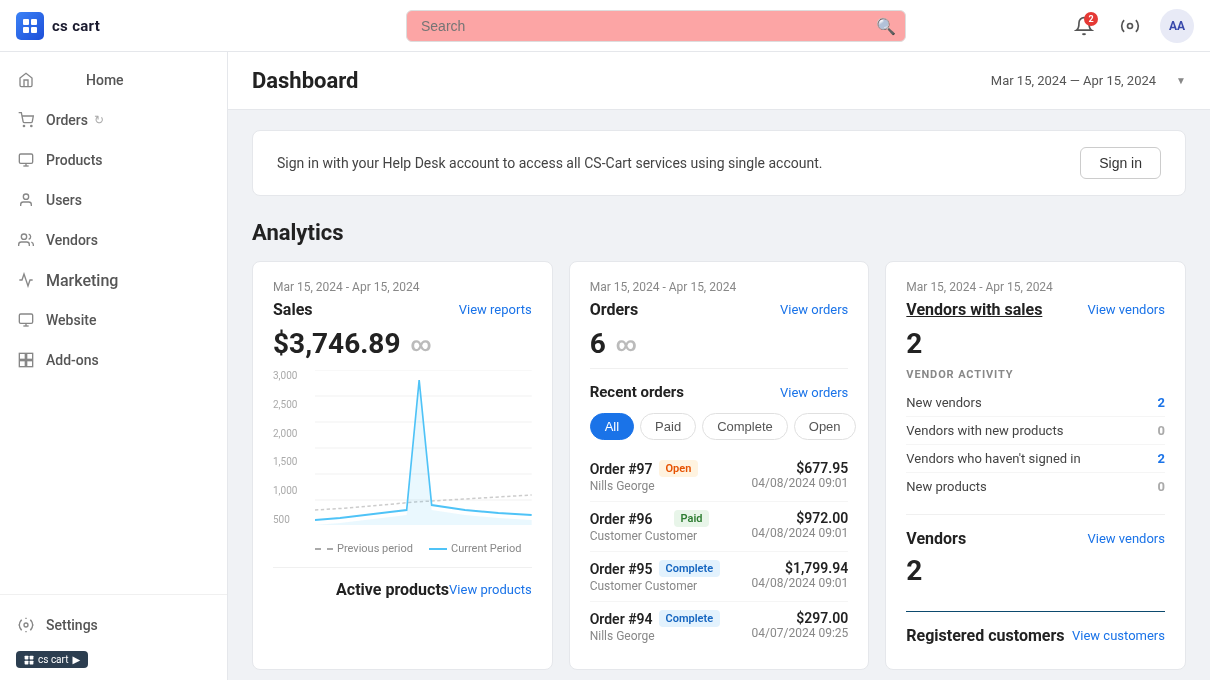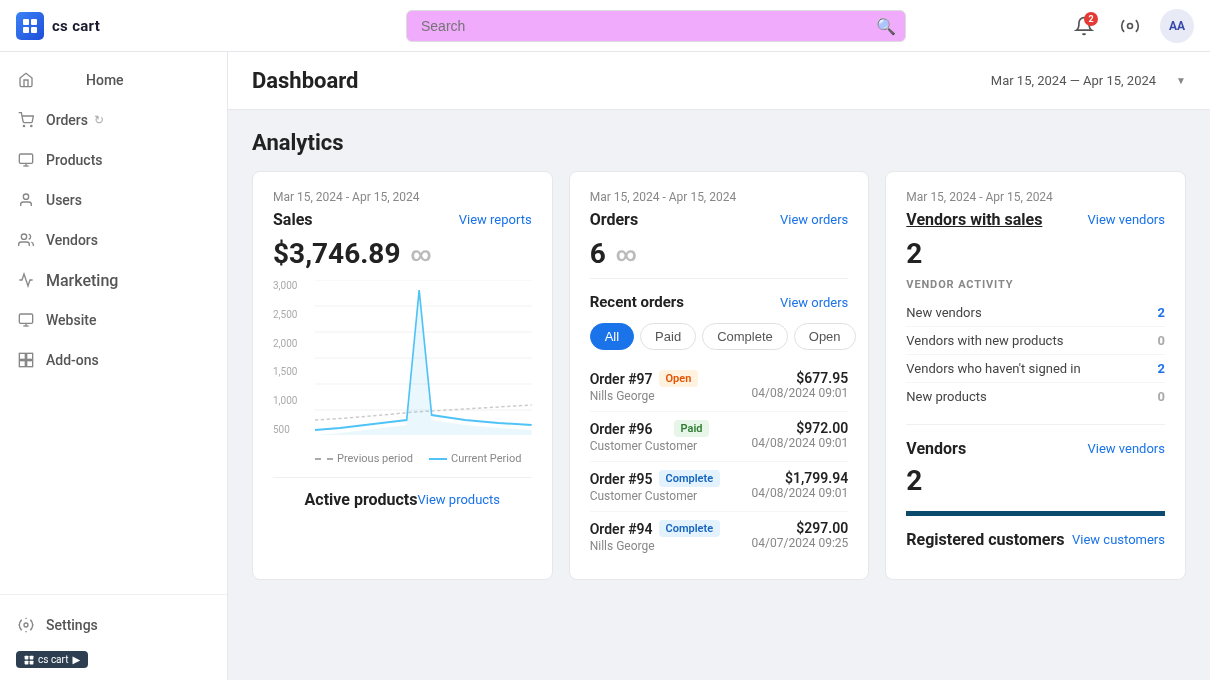--- a/index.html
+++ b/index.html
@@ -15,21 +15,21 @@
         <rect x="1" y="1" width="6" height="6" rx="1"></rect>
         <rect x="9" y="1" width="6" height="6" rx="1"></rect>
         <rect x="1" y="9" width="6" height="6" rx="1"></rect>
         <rect x="9" y="9" width="6" height="6" rx="1"></rect>
       </svg>
     </div>
     <span style="font-size:15px;font-weight:700;color:#1a1a2e;letter-spacing:0.02em;">cs cart</span>
   </div>
   <div style="flex:1;display:flex;justify-content:center;">
     <div style="position:relative;width:500px;">
-      <input type="text" style="width: 100%; padding: 7px 36px 7px 14px; border: 1px solid rgb(221, 221, 221); border-radius: 6px; font-size: 14px; color: rgb(85, 85, 85); background: #f0abfc; outline: none;" placeholder="Search">
+      <input type="text" style="width: 100%; padding: 7px 36px 7px 14px; border: 1px solid rgb(221, 221, 221); border-radius: 6px; font-size: 14px; color: rgb(85, 85, 85); background: #fca5a5; outline: none;" placeholder="Search">
       <span style="position:absolute;right:10px;top:50%;transform:translateY(-50%);color:#666;font-size:16px;">🔍</span>
     </div>
   </div>
   <div style="display:flex;align-items:center;gap:14px;margin-left:auto;">
     <div style="position:relative;width:32px;height:32px;display:flex;align-items:center;justify-content:center;cursor:pointer;color:#555;">
       <svg width="20" height="20" viewBox="0 0 24 24" fill="none" stroke="#555" stroke-width="2">
         <path d="M18 8A6 6 0 0 0 6 8c0 7-3 9-3 9h18s-3-2-3-9"></path>
         <path d="M13.73 21a2 2 0 0 1-3.46 0"></path>
       </svg>
       <span style="position:absolute;top:2px;right:2px;background:#e53935;color:white;border-radius:50%;width:14px;height:14px;font-size:9px;display:flex;align-items:center;justify-content:center;font-weight:700;">2</span>
@@ -165,20 +165,24 @@
   <div style="background:#fff;padding:16px 24px;display:flex;align-items:center;justify-content:space-between;border-bottom:1px solid #e5e7eb;">
     <h1 style="font-size:22px;font-weight:700;color:#222;">Dashboard</h1>
     <div style="font-size:13px;color:#555;display:flex;align-items:center;gap:20px;cursor:pointer;">
       <span>Mar 15, 2024 — Apr 15, 2024</span>
       <span style="font-size:10px;color:#888;">▼</span>
     </div>
   </div>
 
   <div style="padding:20px 24px;">
 
+    <div style="background:#fff;border:1px solid #e5e7eb;border-radius:8px;padding:16px 24px;display:flex;align-items:center;justify-content:space-between;margin-bottom:24px;">
+      <p style="font-size:14px;color:#444;">Sign in with your Help Desk account to access all CS-Cart services using single account.</p>
+      <button style="background:#fff;border:1px solid #ccc;border-radius:6px;padding:7px 18px;font-size:14px;cursor:pointer;color:#333;margin-left:20px;white-space:nowrap;">Sign in</button>
+    </div>
 
     <h2 style="font-size:22px;font-weight:700;color:#222;margin-bottom:16px;">Analytics</h2>
 
     <div style="display:grid;grid-template-columns:1fr 1fr 1fr;gap:16px;">
 
       <div style="background:#fff;border:1px solid #e5e7eb;border-radius:8px;padding:18px 20px;overflow:hidden;">
         <div style="font-size:12px;color:#888;margin-bottom:6px;">Mar 15, 2024 - Apr 15, 2024</div>
         <div style="display:flex;align-items:center;justify-content:space-between;margin-bottom:4px;">
           <span style="font-size:16px;font-weight:700;color:#222;">Sales</span>
           <a style="font-size:13px;color:#1a73e8;text-decoration:none;cursor:pointer;">View reports</a>
@@ -216,21 +220,21 @@
               <div style="width:18px;height:2px;border-top:2px dashed #aaa;"></div>
               <span>Previous period</span>
             </div>
             <div style="display:flex;align-items:center;gap:4px;">
               <div style="width:18px;height:2px;background:#4fc3f7;"></div>
               <span>Current Period</span>
             </div>
           </div>
         </div>
 
-        <div style="margin-top:12px;display:flex;align-items:center;justify-content:center;padding-top:12px;border-top:1px solid #f0f0f0;">
+        <div style="margin-top:12px;display:flex;align-items:center;justify-content:flex-end;padding-top:12px;border-top:1px solid #f0f0f0;">
           <span style="font-size:16px;font-weight:700;color:#222;">Active products</span>
           <a style="font-size:13px;color:#1a73e8;text-decoration:none;cursor:pointer;">View products</a>
         </div>
       </div>
 
       <div style="background:#fff;border:1px solid #e5e7eb;border-radius:8px;padding:18px 20px;overflow:hidden;">
         <div style="font-size:12px;color:#888;margin-bottom:6px;">Mar 15, 2024 - Apr 15, 2024</div>
         <div style="display:flex;align-items:center;justify-content:space-between;margin-bottom:4px;">
           <span style="font-size:16px;font-weight:700;color:#222;">Orders</span>
           <a style="font-size:13px;color:#1a73e8;text-decoration:none;cursor:pointer;">View orders</a>
@@ -337,21 +341,21 @@
         </div>
 
         <div style="margin-top:14px;border-top:1px solid #f0f0f0;padding-top:14px;">
           <div style="display:flex;align-items:center;justify-content:space-between;">
             <span style="font-size:16px;font-weight:700;color:#222;">Vendors</span>
             <a style="font-size:13px;color:#1a73e8;text-decoration:none;cursor:pointer;">View vendors</a>
           </div>
           <div style="font-size:28px;font-weight:700;color:#222;margin-top:6px;">2</div>
         </div>
 
-        <div style="margin-top:14px;border-top:5px solid #0c4a6e;padding-top:14px;">
+        <div style="margin-top:24px;border-top:1px solid #0c4a6e;padding-top:14px;">
           <div style="display:flex;align-items:center;justify-content:space-between;">
             <span style="font-size:16px;font-weight:700;color:#222;">Registered customers</span>
             <a style="font-size:13px;color:#1a73e8;text-decoration:none;cursor:pointer;">View customers</a>
           </div>
         </div>
       </div>
 
     </div>
   </div>
 </div>

